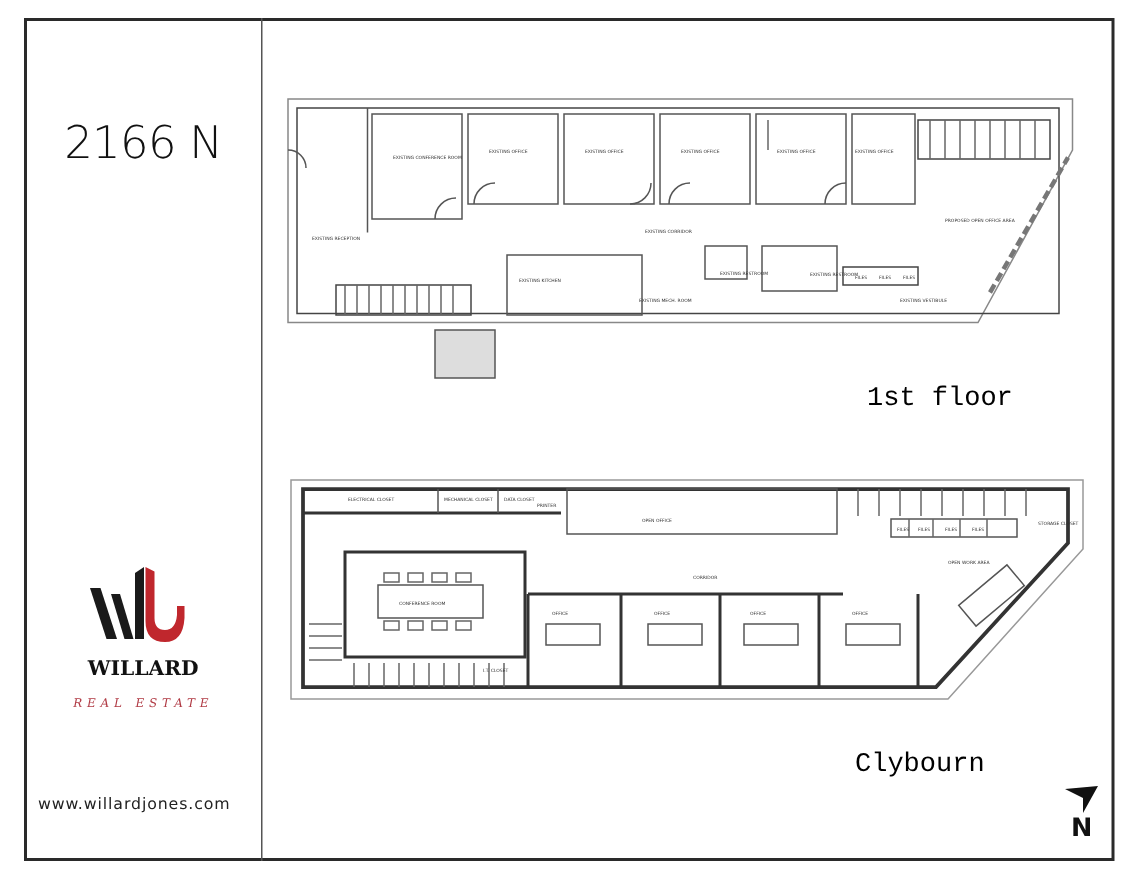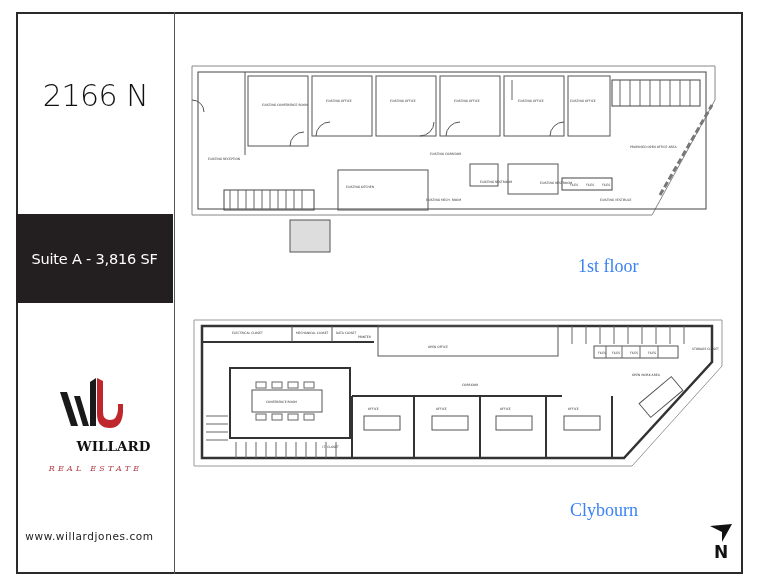--- a/index.html
+++ b/index.html
@@ -3,41 +3,38 @@
 <meta charset="utf-8">
 <style>
   html,body{margin:0;padding:0;background:#fff;}
   body{width:761px;height:588px;position:relative;overflow:hidden;font-family:"DejaVu Sans",sans-serif;}
   .frame{position:absolute;left:16px;top:12px;width:727px;height:562px;border:2px solid #2a2a2a;box-sizing:border-box;}
   .left-col{position:absolute;left:16px;top:12px;width:159px;height:562px;border-right:1px solid #555;box-sizing:border-box;}
   .title{position:absolute;left:0;top:64px;width:159px;text-align:center;font-family:"DejaVu Sans",sans-serif;font-weight:300;font-size:30px;line-height:40px;color:#111;letter-spacing:-0.5px;}
   .band{position:absolute;left:0;top:202px;width:157px;height:89px;background:#231f20;display:flex;align-items:center;justify-content:center;}
   .band span{color:#fff;font-family:"DejaVu Sans",sans-serif;font-size:14.5px;letter-spacing:-0.2px;}
   .logo{position:absolute;left:40px;top:362px;width:80px;height:58px;}
-  .brand1{position:absolute;left:0;top:426px;width:159px;text-align:center;font-family:"DejaVu Serif",serif;font-weight:bold;font-size:13.5px;line-height:16px;color:#111;padding-left:18px;}
+  .brand1{position:absolute;left:0;top:426px;width:159px;text-align:center;font-family:"DejaVu Serif",serif;font-weight:bold;font-size:13.5px;line-height:16px;color:#111;}
   .brand2{position:absolute;left:0;top:452px;width:159px;text-align:center;font-family:"DejaVu Serif",serif;font-size:8px;letter-spacing:3.2px;color:#b03a44;font-style:italic;}
   .url{position:absolute;left:0;top:518px;width:147px;text-align:center;font-family:"DejaVu Sans",sans-serif;font-size:10.5px;color:#222;letter-spacing:0.6px;}
   .plan{position:absolute;}
-  .label{position:absolute;font-family:Liberation Serif, serif;font-weight:300;color:#3b82f6;}
+  .label{position:absolute;font-family:Liberation Mono, monospace;font-weight:300;color:#000000;}
   .floor-label{left:578px;top:256px;font-size:18px;}
   .base-label{left:570px;top:500px;font-size:18px;}
   .north{position:absolute;left:708px;top:522px;width:30px;height:48px;}
   .north .n{position:absolute;left:6px;top:20px;font-family:"DejaVu Sans",sans-serif;font-weight:bold;font-size:17px;color:#111;}
 </style>
 </head>
 <body>
 
 <div class="frame"></div>
 
 <div class="left-col">
   <div class="title">
     <div>2166 N</div>
-  </div>
-  <div class="band">
-    <span>Suite A - 3,816 SF</span>
   </div>
   <svg class="logo" viewBox="0 0 80 58">
     <polygon points="4,18 11,18 22,52 15,52" fill="#1a1a1a"></polygon>
     <polygon points="18,22 24,22 33,52 27,52" fill="#1a1a1a"></polygon>
     <polygon points="34,8 40,4 40,52 34,52" fill="#1a1a1a"></polygon>
     <path d="M41,4 L47,7 L47,38 Q47,46 54,46 Q61,46 62,36 L62,30 L67,30 L67,38 Q66,54 54,54 Q41,54 41,40 Z" fill="#c0272d"></path>
   </svg>
   <div class="brand1">
     <div>WILLARD</div>
   </div>

